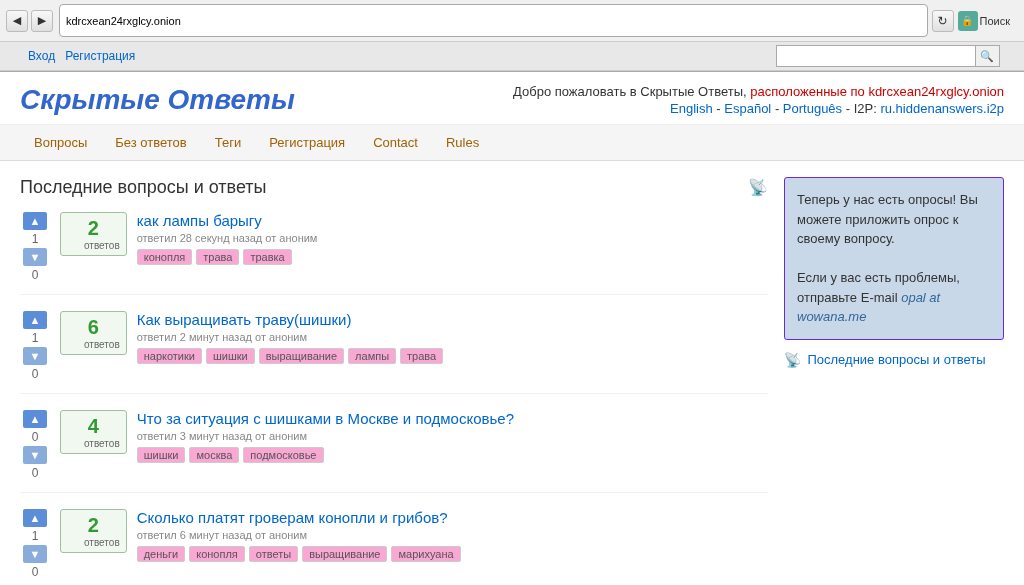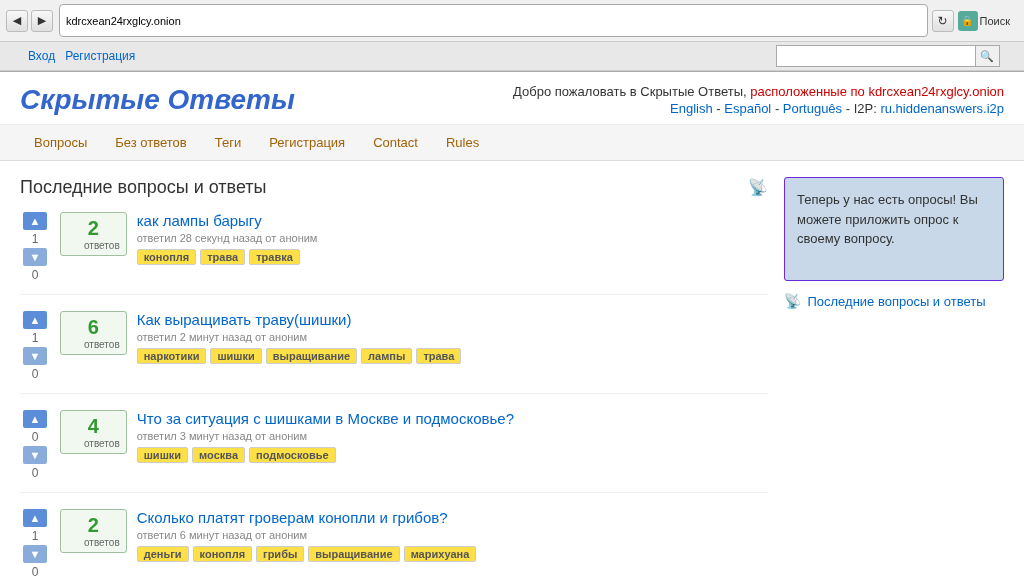--- a/index.html
+++ b/index.html
@@ -52,21 +52,21 @@
     .vote-up, .vote-down { width: 24px; height: 18px; background: #5b8dd9; display: flex; align-items: center; justify-content: center; color: white; font-size: 11px; cursor: pointer; border-radius: 2px; }
     .vote-down { background: #8aacdb; }
     .vote-count { font-size: 12px; color: #666; }
     .answer-count-box { min-width: 55px; text-align: center; border: 1px solid #a0c0a0; border-radius: 3px; padding: 4px 6px; background: #f0f8f0; }
     .answer-count-num { font-size: 20px; color: #339933; font-weight: bold; display: block; }
     .answer-count-label { font-size: 10px; color: #666; display: block; margin-left: 17px; }
     .question-body { flex: 1; }
     .question-title { font-size: 15px; color: #0066cc; text-decoration: none; display: block; margin-bottom: 3px; }
     .question-meta { font-size: 11px; color: #888; margin-bottom: 5px; }
     .tags-row { display: flex; flex-wrap: wrap; gap: 4px; }
-    .tag { background: #fde047; border: 1px solid #ccc; border-radius: 2px; padding: 1px 6px; font-size: 11px; color: #555; cursor: pointer; font-weight: bold; }
+    .tag { background: #f9a8d4; border: 1px solid #ccc; border-radius: 2px; padding: 1px 6px; font-size: 11px; color: #555; cursor: pointer; }
 
     
     .sidebar-box { background: #c8d8e8; border: 1px solid #6d28d9; border-radius: 3px; padding: 12px; margin-bottom: 12px; font-size: 13px; color: #333; line-height: 1.5; }
     .sidebar-box .email-link { color: #336699; font-style: italic; }
     .sidebar-rss { display: flex; align-items: center; gap: 6px; font-size: 13px; color: #0066cc; text-decoration: none; }
     .rss-badge { color: #e8a000; font-size: 14px; }
   </style>
 </head>
 <body>
 
@@ -210,32 +210,36 @@
         <div class="answer-count-box">
           <span class="answer-count-num">2</span>
           <span class="answer-count-label">ответов</span>
         </div>
         <div class="question-body">
           <a href="#" class="question-title">Сколько платят гроверам конопли и грибов?</a>
           <div class="question-meta">ответил 6 минут назад от аноним</div>
           <div class="tags-row">
             <span class="tag">деньги</span>
             <span class="tag">конопля</span>
-            <span class="tag">грибы</span>
+            <span class="tag">ответы</span>
             <span class="tag">выращивание</span>
             <span class="tag">марихуана</span>
           </div>
         </div>
       </div>
     </div>
 
     <div class="sidebar">
       <div class="sidebar-box">
         <p>Теперь у нас есть опросы! Вы можете приложить опрос к своему вопросу.</p>
         <br>
+        <p>
+          <span>Если у вас есть проблемы, отправьте E-mail</span>
+          <span class="email-link">opal at wowana.me</span>
+        </p>
       </div>
       <a href="#" class="sidebar-rss">
         <span class="rss-badge">📡</span>
         <span>Последние вопросы и ответы</span>
       </a>
     </div>
   </div>
 </div>
 
 </body></html>

